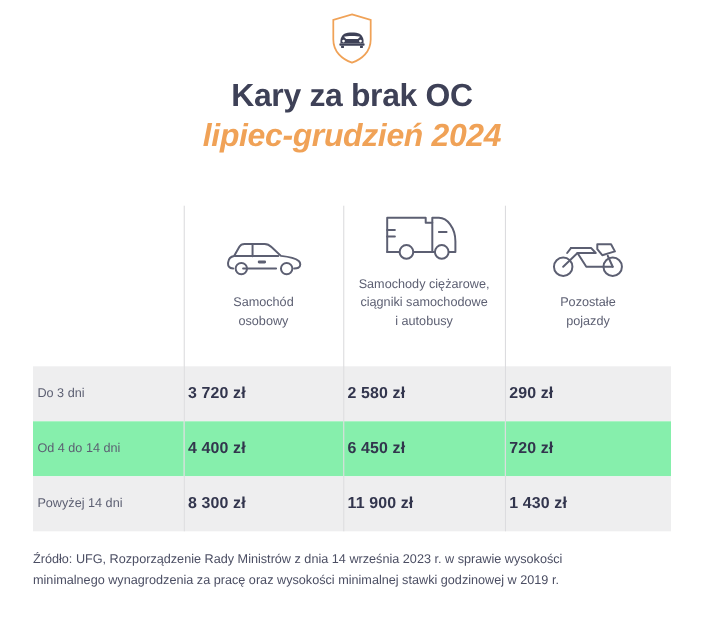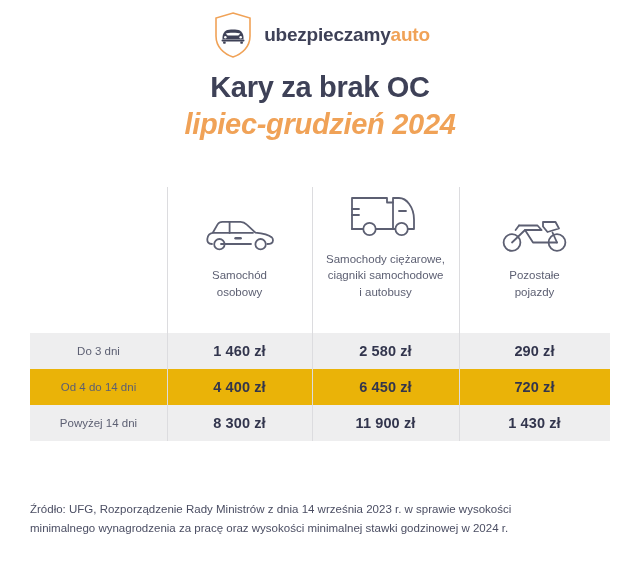--- a/index.html
+++ b/index.html
@@ -91,27 +91,26 @@
     justify-content: center;
     margin-bottom: 12px;
   }
   .head-label {
     font-size: 11.5px;
     line-height: 1.45;
     color: #5c5f72;
   }
 
   tbody td {
-    height: 36px;
-    text-align: center;
+    height: 50px;
     vertical-align: middle;
     padding: 0 4px;
   }
   tr.shaded td { background: #eeeeef; }
-  tr.plain td { background: #eab308; }
+  tr.plain td { background: #86efac; }
 
   td.row-label {
     font-size: 11.5px;
     color: #5c5f72;
   }
   td.value {
     font-size: 14.5px;
     font-weight: bold;
     color: #32354d;
     letter-spacing: 0.1px;
@@ -161,23 +160,20 @@
         <path d="M2 9 C2 6.4 4 3.4 5.6 2.6 C8.6 1.2 16.4 1.2 19.4 2.6 C21 3.4 23 6.4 23 9 L23 11.2 L2 11.2 Z" fill="#3e4157"></path>
         <rect x="1" y="11.4" width="23" height="2.2" rx="1" fill="#3e4157"></rect>
         <path d="M5.2 5.4 C7.2 4.4 17.8 4.4 19.8 5.4 L17.8 7.4 L7.2 7.4 Z" fill="#ffffff"></path>
         <circle cx="4.8" cy="9.3" r="1.25" fill="#ffffff"></circle>
         <circle cx="20.2" cy="9.3" r="1.25" fill="#ffffff"></circle>
         <rect x="2.6" y="13.6" width="2.6" height="2.1" rx="0.6" fill="#3e4157"></rect>
         <rect x="19.8" y="13.6" width="2.6" height="2.1" rx="0.6" fill="#3e4157"></rect>
       </g>
     </svg>
   </span>
-  <span class="logo-text">
-    <span class="w1">ubezpieczamy</span><span class="w2">auto</span>
-  </span>
 </div>
 
 <div class="titles">
   <div class="title-main">Kary za brak OC</div>
   <div class="title-sub">lipiec-grudzień 2024</div>
 </div>
 
 <div class="table-wrap">
   <div class="dividers">
     <div class="divider d1"></div>
@@ -258,21 +254,21 @@
             <div>Pozostałe</div>
             <div>pojazdy</div>
           </div>
         </th>
       </tr>
     </thead>
 
     <tbody>
       <tr class="shaded">
         <td class="row-label">Do 3 dni</td>
-        <td class="value">1 460 zł</td>
+        <td class="value">3 720 zł</td>
         <td class="value">2 580 zł</td>
         <td class="value">290 zł</td>
       </tr>
       <tr class="plain">
         <td class="row-label">Od 4 do 14 dni</td>
         <td class="value">4 400 zł</td>
         <td class="value">6 450 zł</td>
         <td class="value">720 zł</td>
       </tr>
       <tr class="shaded">
@@ -280,14 +276,14 @@
         <td class="value">8 300 zł</td>
         <td class="value">11 900 zł</td>
         <td class="value">1 430 zł</td>
       </tr>
     </tbody>
   </table>
 </div>
 
 <div class="source">
   <div>Źródło: UFG, Rozporządzenie Rady Ministrów z dnia 14 września 2023 r. w sprawie wysokości</div>
-  <div>minimalnego wynagrodzenia za pracę oraz wysokości minimalnej stawki godzinowej w 2024 r.</div>
+  <div>minimalnego wynagrodzenia za pracę oraz wysokości minimalnej stawki godzinowej w 2019 r.</div>
 </div>
 
 </body></html>

